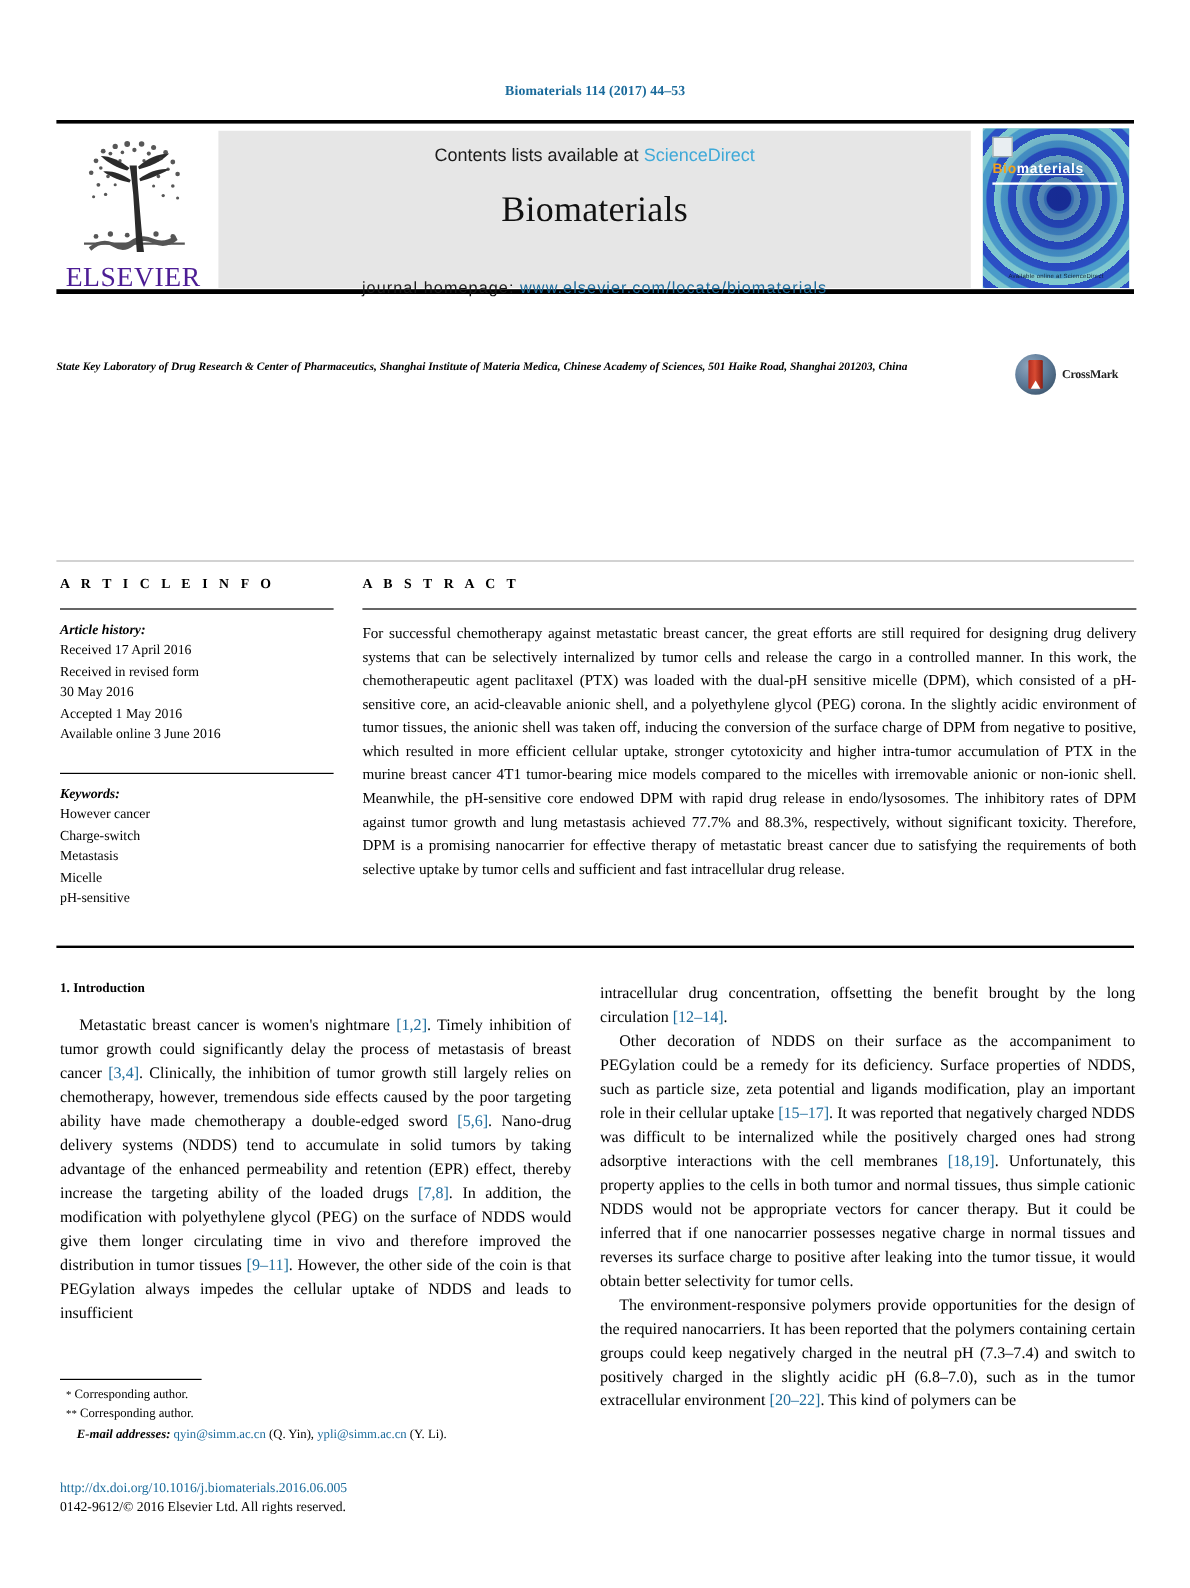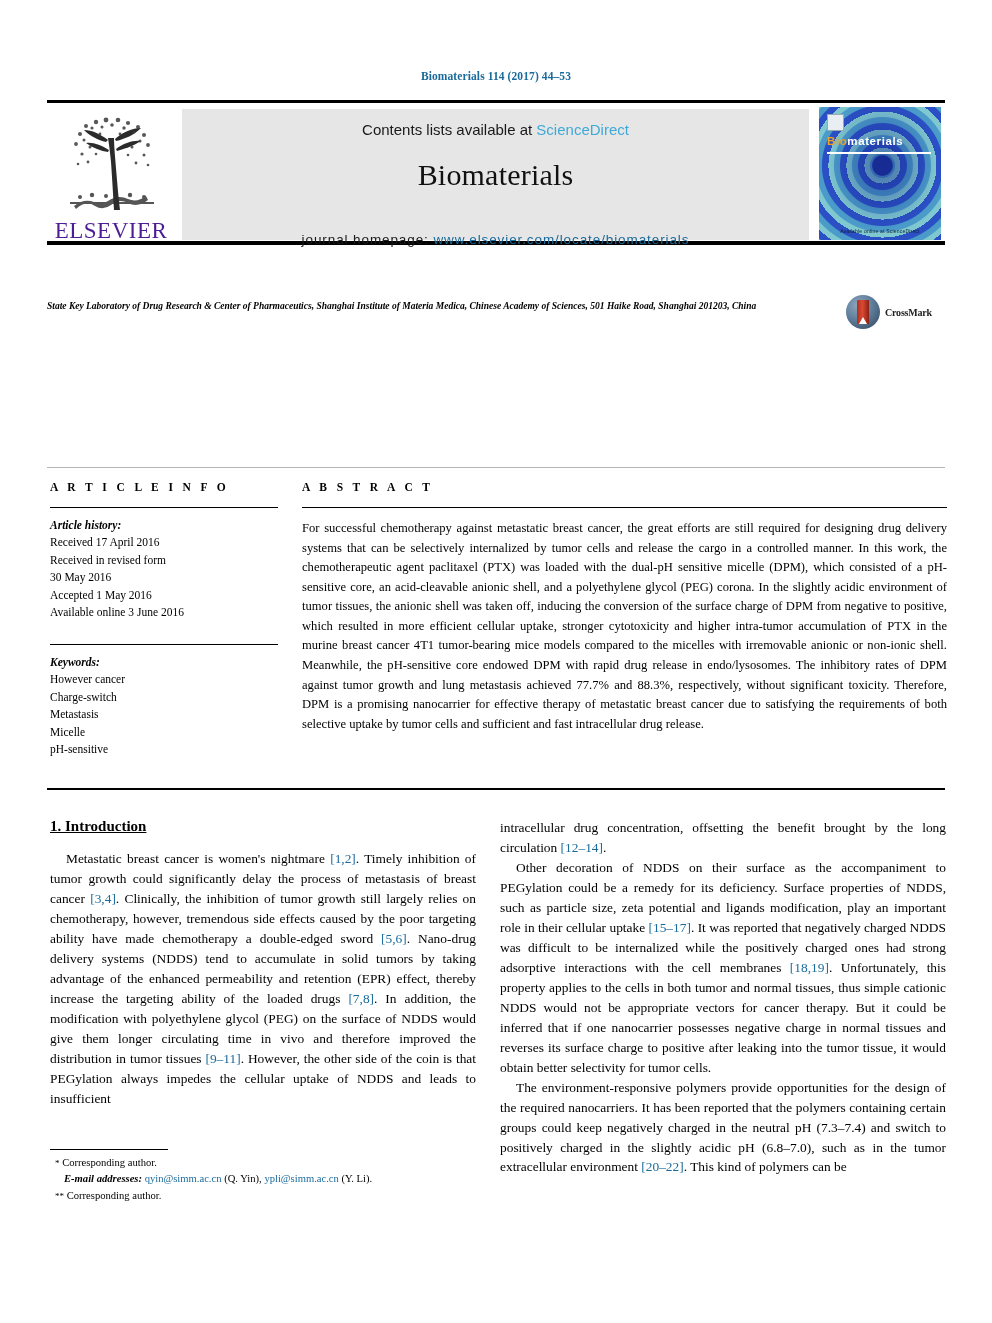--- a/index.html
+++ b/index.html
@@ -147,21 +147,21 @@
   }
   .cover-title {
     position: absolute;
     left: 8px; top: 28px;
     font-family: "Liberation Sans", sans-serif;
     font-size: 11.5px;
     font-weight: bold;
     letter-spacing: 0.6px;
   }
   .cover-title .bio { color: #f0a31e; }
-  .cover-title .mat { color: #ffffff; }
+  .cover-title .mat { color: #ffffff; text-decoration: underline; }
   .cover-underline {
     position: absolute;
     left: 8px; top: 45px;
     width: 104px; height: 2px;
     background: #fff;
   }
   .cover-logo {
     position: absolute;
     left: 8px; top: 7px;
     width: 15px; height: 15px;
@@ -334,25 +334,24 @@
     left: 50px; top: 818px;
     width: 426px;
   }
   .body-right {
     position: absolute;
     left: 500px; top: 818px;
     width: 446px;
   }
   .body-head {
     font-family: "Liberation Serif", serif;
-    font-size: 15px;
+    font-size: 11px;
     font-weight: bold;
     color: #000;
     margin: 0 0 14px 0;
-    text-decoration: underline;
   }
   .para {
     font-family: "Liberation Serif", serif;
     font-size: 13.4px;
     line-height: 1.49;
     text-align: justify;
     text-indent: 16px;
     margin: 0;
     color: #000;
   }
@@ -537,27 +536,31 @@
     <p class="para"><span>Other decoration of NDDS on their surface as the accompaniment to PEGylation could be a remedy for its deficiency. Surface properties of NDDS, such as particle size, zeta potential and ligands modification, play an important role in their cellular uptake <span class="ref">[15–17]</span>. It was reported that negatively charged NDDS was difficult to be internalized while the positively charged ones had strong adsorptive interactions with the cell membranes <span class="ref">[18,19]</span>. Unfortunately, this property applies to the cells in both tumor and normal tissues, thus simple cationic NDDS would not be appropriate vectors for cancer therapy. But it could be inferred that if one nanocarrier possesses negative charge in normal tissues and reverses its surface charge to positive after leaking into the tumor tissue, it would obtain better selectivity for tumor cells.</span></p>
     <p class="para"><span>The environment-responsive polymers provide opportunities for the design of the required nanocarriers. It has been reported that the polymers containing certain groups could keep negatively charged in the neutral pH (7.3–7.4) and switch to positively charged in the slightly acidic pH (6.8–7.0), such as in the tumor extracellular environment <span class="ref">[20–22]</span>. This kind of polymers can be</span></p>
   </div>
 
   <div class="foot-rule"></div>
   <div class="footnotes">
     <div class="fn">
       <span class="star">*</span>
       <span>Corresponding author.</span>
     </div>
+    <div class="fn">
+      <span class="star">**</span>
+      <span>Corresponding author.</span>
+    </div>
     <div class="fn" style="padding-left:14px;text-indent:0">
       <em>E-mail addresses:</em>
       <span class="link">qyin@simm.ac.cn</span>
       <span>(Q. Yin),</span>
       <span class="link">ypli@simm.ac.cn</span>
       <span>(Y. Li).</span>
     </div>
-    <div class="fn">
-      <span class="star">**</span>
-      <span>Corresponding author.</span>
-    </div>
-  </div>
-
+  </div>
+
+  <div class="doi-block">
+    <div class="doi">http://dx.doi.org/10.1016/j.biomaterials.2016.06.005</div>
+    <div class="issn">0142-9612/© 2016 Elsevier Ltd. All rights reserved.</div>
+  </div>
 
 </div>
 
 </body></html>

